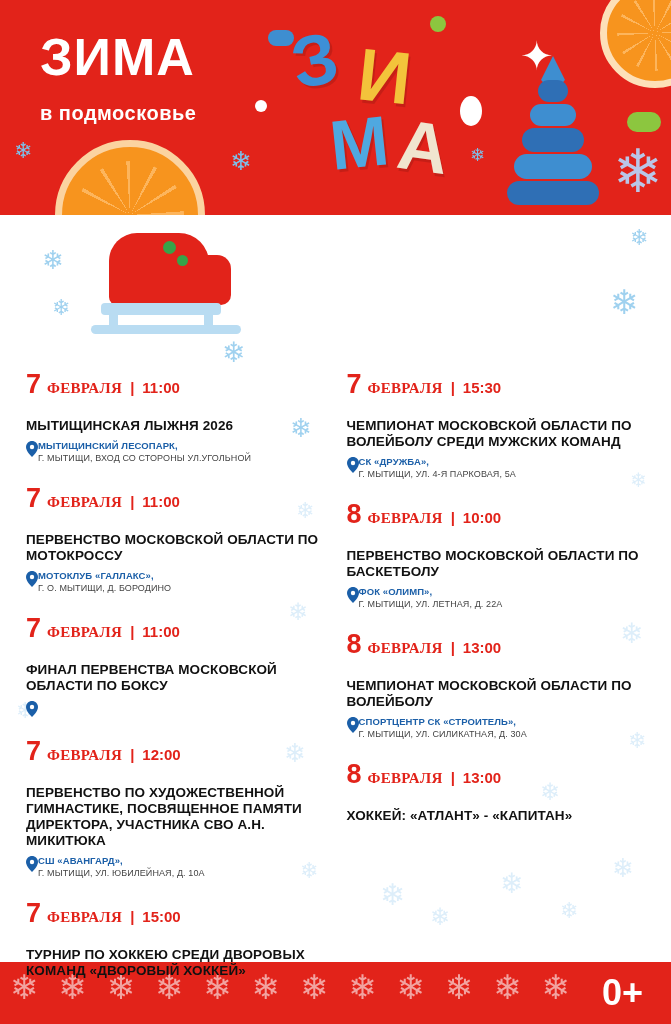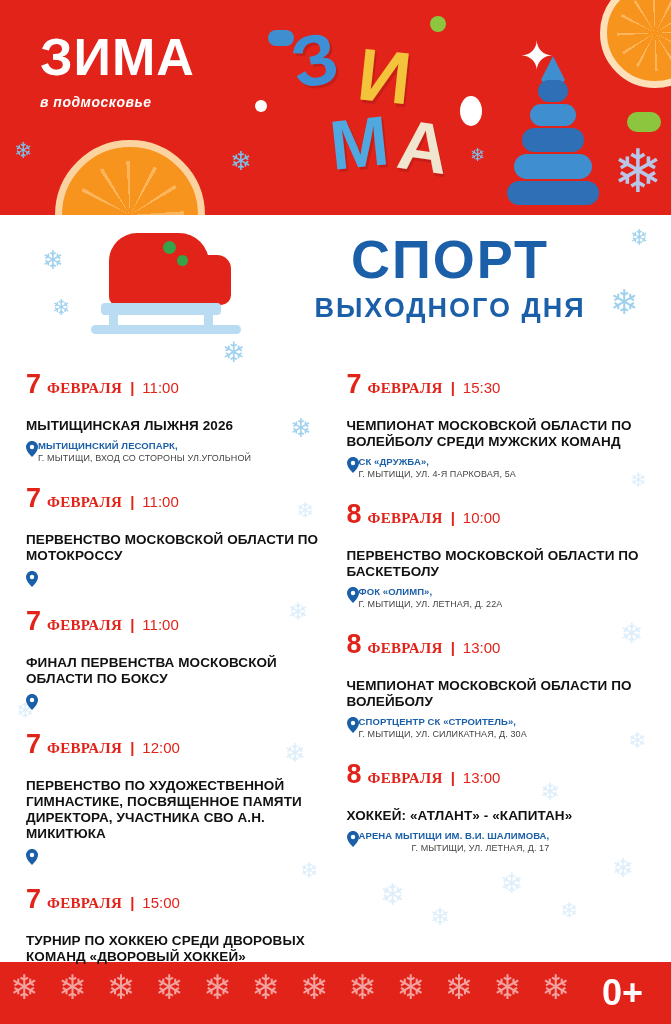--- a/index.html
+++ b/index.html
@@ -28,25 +28,24 @@
     left: 40px; top: 30px;
     color: #ffffff;
   }
   .logo-main {
     font-size: 52px;
     font-weight: bold;
     letter-spacing: 1px;
     line-height: 54px;
   }
   .logo-sub {
-    font-size: 14px;
+    font-size: 20px;
     font-weight: bold;
     letter-spacing: 0.5px;
-    margin-top: 10px;
-    font-style: italic;
+    margin-top: 18px;
   }
   
   .clay {
     position: absolute;
     font-weight: bold;
     line-height: 1;
   }
   .clay-z {
     left: 292px; top: 24px;
     font-size: 72px;
@@ -259,21 +258,21 @@
     font-family: Liberation Serif, serif;
   }
   .sep {
     color: #e2231a;
     font-size: 15px;
     font-weight: bold;
     margin: 0 2px;
   }
   .time {
     font-size: 15px;
-    font-weight: normal;
+    font-weight: bold;
     color: #e2231a;
   }
   .event-title {
     font-size: 13.5px;
     font-weight: bold;
     color: #111111;
     line-height: 16px;
     margin-top: 20px;
     letter-spacing: 0.1px;
   }
@@ -385,24 +384,20 @@
     <div class="hdr-dot" style="left:430px; top:16px; width:16px; height:16px; background:#8cc63f;"></div>
   </div>
 
   <div class="title-area">
     <div class="skate">
       <div class="skate-boot"></div>
       <div class="skate-lace"></div>
       <div class="skate-lace2"></div>
       <div class="skate-sole"></div>
       <div class="skate-blade"></div>
-    </div>
-    <div class="title-text">
-      <div class="title-main">СПОРТ</div>
-      <div class="title-sub">ВЫХОДНОГО ДНЯ</div>
     </div>
     <div class="flake blue" style="left:42px; top:32px; font-size:26px;">❄</div>
     <div class="flake blue" style="left:52px; top:82px; font-size:22px;">❄</div>
     <div class="flake blue" style="left:610px; top:70px; font-size:34px;">❄</div>
     <div class="flake blue" style="left:630px; top:12px; font-size:22px;">❄</div>
     <div class="flake blue" style="left:222px; top:124px; font-size:28px;">❄</div>
   </div>
 
   <div class="flake blue" style="left:290px; top:415px; font-size:26px;">❄</div>
   <div class="flake pale" style="left:296px; top:500px; font-size:22px;">❄</div>
@@ -454,20 +449,24 @@
           <span class="time">11:00</span>
         </div>
         <div class="event-title">ПЕРВЕНСТВО МОСКОВСКОЙ ОБЛАСТИ ПО МОТОКРОССУ</div>
         <div class="venue">
           <span class="pin">
             <svg width="12" height="16" viewBox="0 0 12 16">
                 <path d="M6 0C2.7 0 0 2.7 0 6c0 4.5 6 10 6 10s6-5.5 6-10c0-3.3-2.7-6-6-6z" fill="#1b5fa8"></path>
                 <circle cx="6" cy="6" r="2.2" fill="#ffffff"></circle>
               </svg>
           </span>
+          <span class="venue-text">
+            <span class="venue-name">МОТОКЛУБ «ГАЛЛАКС»,</span>
+            <span class="venue-addr">Г. О. МЫТИЩИ, Д. БОРОДИНО</span>
+          </span>
         </div>
       </div>
 
       <div class="event">
         <div class="event-when">
           <span class="day">7</span>
           <span class="month">ФЕВРАЛЯ</span>
           <span class="sep">|</span>
           <span class="time">11:00</span>
         </div>
@@ -490,20 +489,24 @@
           <span class="time">12:00</span>
         </div>
         <div class="event-title">ПЕРВЕНСТВО ПО ХУДОЖЕСТВЕННОЙ ГИМНАСТИКЕ, ПОСВЯЩЕННОЕ ПАМЯТИ ДИРЕКТОРА, УЧАСТНИКА СВО А.Н. МИКИТЮКА</div>
         <div class="venue">
           <span class="pin">
             <svg width="12" height="16" viewBox="0 0 12 16">
                 <path d="M6 0C2.7 0 0 2.7 0 6c0 4.5 6 10 6 10s6-5.5 6-10c0-3.3-2.7-6-6-6z" fill="#1b5fa8"></path>
                 <circle cx="6" cy="6" r="2.2" fill="#ffffff"></circle>
               </svg>
           </span>
+          <span class="venue-text">
+            <span class="venue-name">СШ «АВАНГАРД»,</span>
+            <span class="venue-addr">Г. МЫТИЩИ, УЛ. ЮБИЛЕЙНАЯ, Д. 10А</span>
+          </span>
         </div>
       </div>
 
       <div class="event">
         <div class="event-when">
           <span class="day">7</span>
           <span class="month">ФЕВРАЛЯ</span>
           <span class="sep">|</span>
           <span class="time">15:00</span>
         </div>
@@ -581,32 +584,20 @@
       </div>
 
       <div class="event">
         <div class="event-when">
           <span class="day">8</span>
           <span class="month">ФЕВРАЛЯ</span>
           <span class="sep">|</span>
           <span class="time">13:00</span>
         </div>
         <div class="event-title">ХОККЕЙ: «АТЛАНТ» - «КАПИТАН»</div>
-        <div class="venue">
-          <span class="pin">
-            <svg width="12" height="16" viewBox="0 0 12 16">
-                <path d="M6 0C2.7 0 0 2.7 0 6c0 4.5 6 10 6 10s6-5.5 6-10c0-3.3-2.7-6-6-6z" fill="#1b5fa8"></path>
-                <circle cx="6" cy="6" r="2.2" fill="#ffffff"></circle>
-              </svg>
-          </span>
-          <span class="venue-text">
-            <span class="venue-name">АРЕНА МЫТИЩИ ИМ. В.И. ШАЛИМОВА,</span>
-            <span class="venue-addr">Г. МЫТИЩИ, УЛ. ЛЕТНАЯ, Д. 17</span>
-          </span>
-        </div>
       </div>
 
     </div>
   </div>
 
   <div class="footer">
     <div class="footer-flakes">
       <span>❄</span>
       <span>❄</span>
       <span>❄</span>

